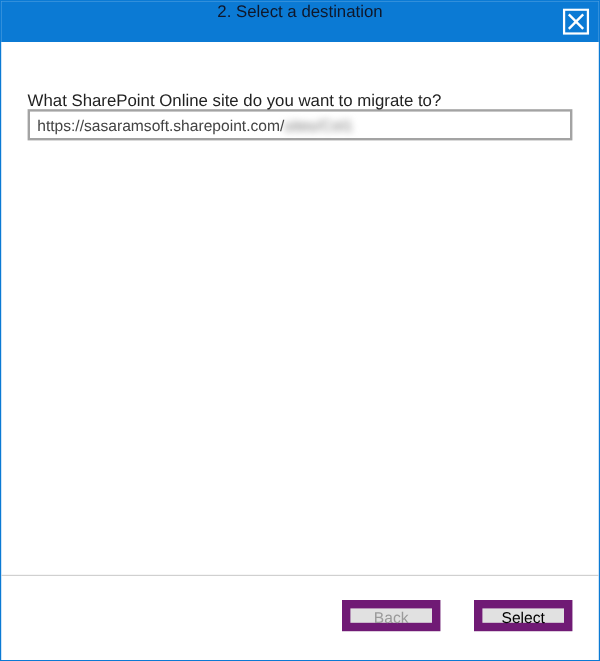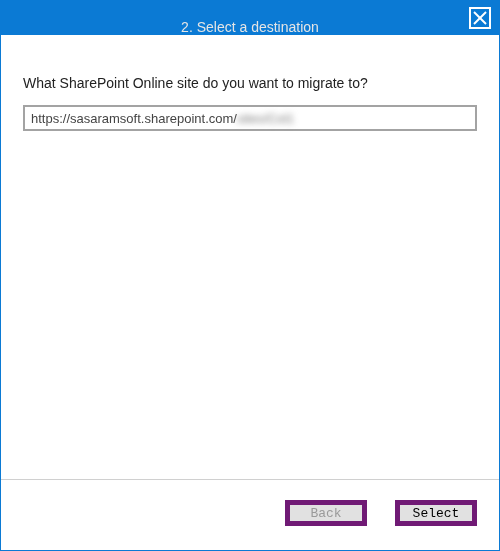--- a/index.html
+++ b/index.html
@@ -1,28 +1,28 @@
 <!DOCTYPE html>
 <html><head>
   <meta charset="utf-8">
   <style>
     * { box-sizing: border-box; margin: 0; padding: 0; }
     html, body { width: 500px; height: 551px; font-family: "Segoe UI", Tahoma, sans-serif; font-size: 13px; color: #222; }
     .window { width: 500px; height: 551px; border: 1px solid #0b7ad4; background: #fff; display: flex; flex-direction: column; }
-    .titlebar { background: #0b7ad4; color: #e5e5e5; height: 34px; display: flex; align-items: flex-end; justify-content: center; position: relative; }
+    .titlebar { background: #0b7ad4; color: #0f172a; height: 34px; display: flex; align-items: flex-start; justify-content: center; position: relative; }
     .titlebar .title { font-size: 14px; }
     .close-btn { position: absolute; right: 6px; top: 4px; width: 26px; height: 26px; display: flex; align-items: center; justify-content: center; cursor: pointer; }
     .close-btn svg { display: block; }
     .content { flex: 1; padding: 40px 22px 10px 22px; }
-    .question { margin-bottom: 14px; font-size: 14px; }
+    .question { font-size: 14px; }
     .input-row { display: flex; align-items: center; border: 2px solid #a3a3a3; background: #fff; height: 26px; padding: 0 6px; width: 100%; }
     .url-text { white-space: nowrap; font-size: 13px; color: #444; }
     .blur { filter: blur(3px); color: #777; }
     .footer { border-top: 1px solid #d0d0d0; padding: 20px 22px 24px; display: flex; justify-content: flex-end; gap: 28px; align-items: center; }
-    .btn { width: 82px; height: 26px; background: #e1e1e1; border: 5px solid #701a75; font-family: Liberation Mono, monospace; font-size: 13px; cursor: pointer; }
+    .btn { width: 82px; height: 26px; background: #e1e1e1; border: 7px solid #701a75; font-family: Liberation Sans, sans-serif; font-size: 13px; cursor: pointer; }
     .btn.disabled { color: #9a9a9a; }
     .next-wrap { border: 3px solid #d40000; padding: 2px; }
     .next-wrap .btn { margin: 0; }
   </style>
 </head>
 <body>
 
 <div class="window">
   <div class="titlebar">
     <span class="title">2. Select a destination</span>

